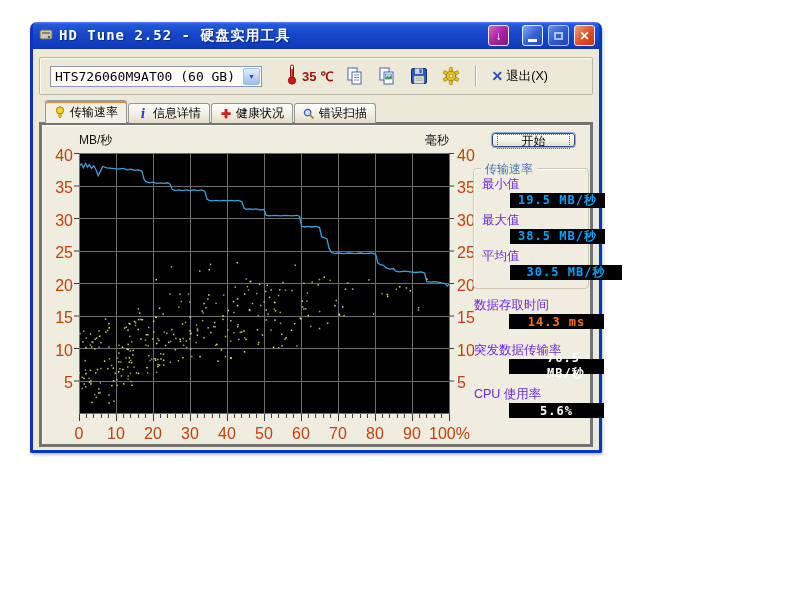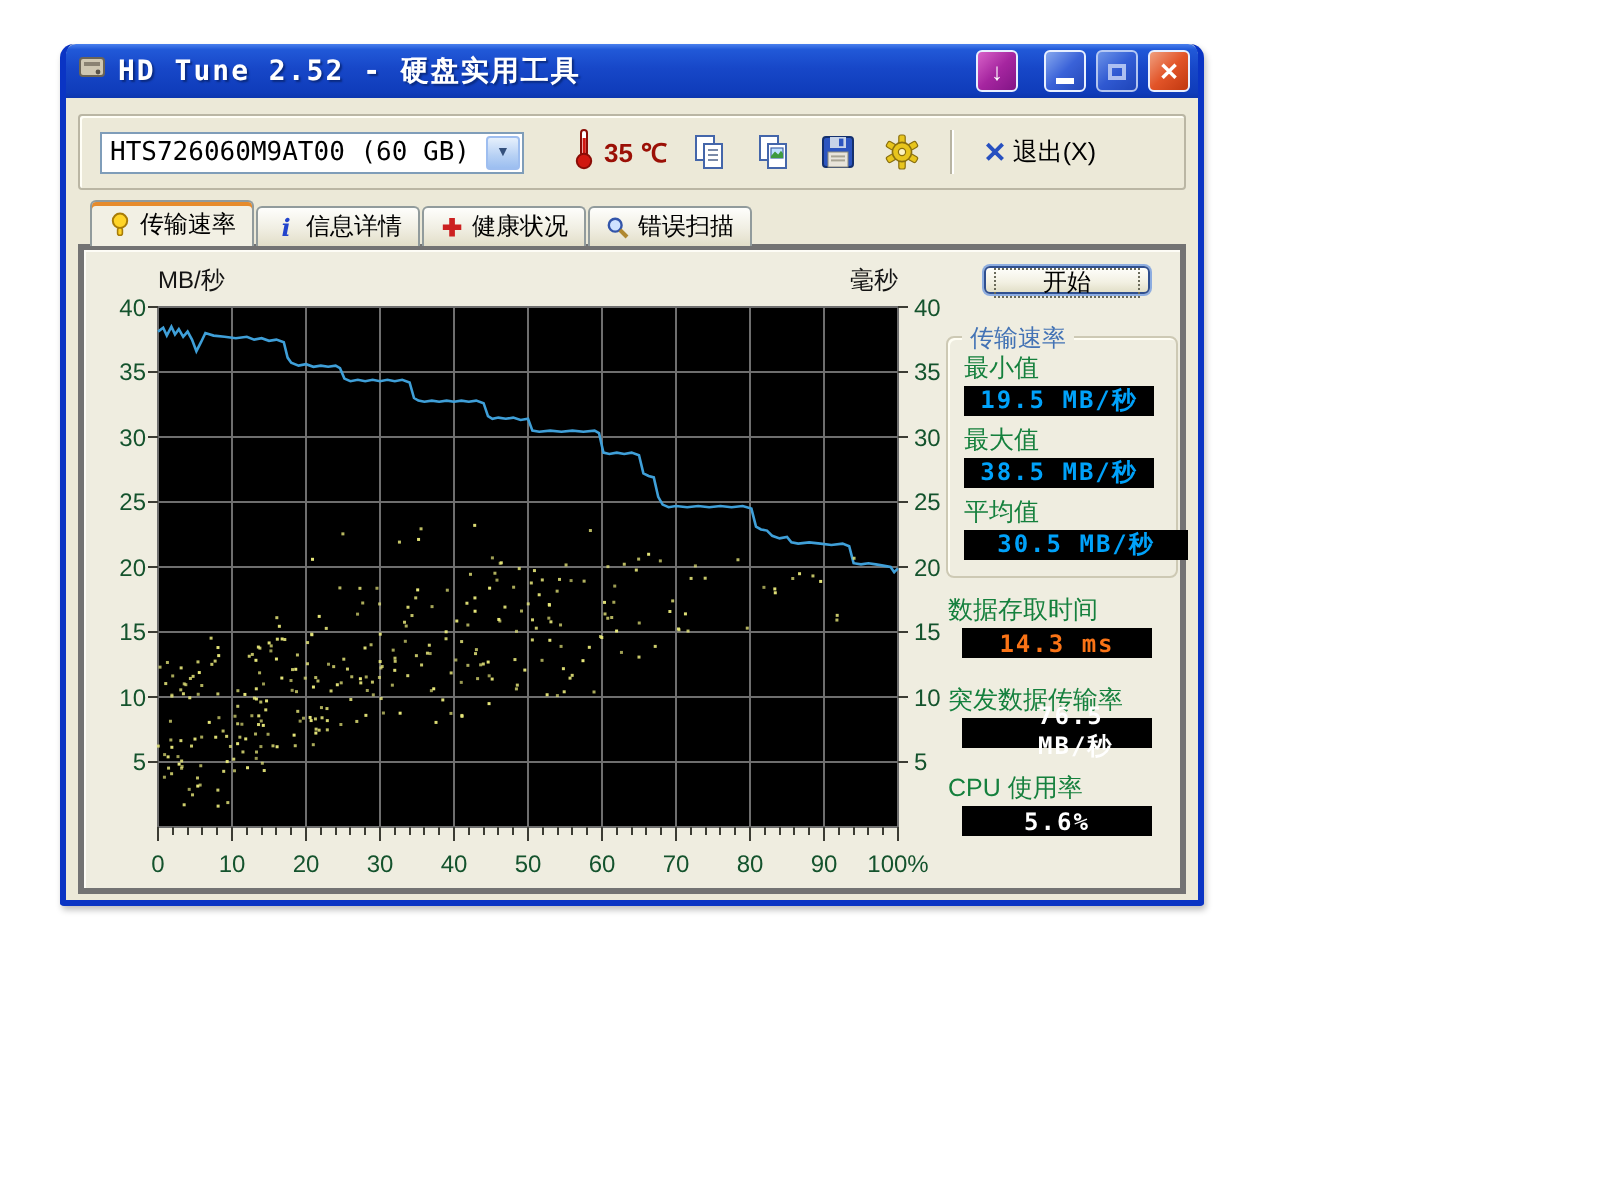--- a/index.html
+++ b/index.html
@@ -61,42 +61,42 @@
   .ico-info { font-family:"DejaVu Serif", serif; font-weight:bold; font-style:italic;
               color:#2244cc; font-size:12px; line-height:10px; }
   .ico-health { color:#cc2020; font-weight:bold; font-size:12px; line-height:10px; }
 
   
   .tabpage { position:relative; width:100%; height:325px; margin-top:-1px;
              border:3px solid #737373; background:#efede0;
              box-shadow:inset 1px 1px 0 #fdfcf6; z-index:1; }
   .axis-head { position:absolute; top:7px; font-size:12px; color:#141414; }
   #chart-svg { position:absolute; left:32px; top:28px; }
-  .tick-label { position:absolute; font-size:12px; color:#14532d; }
+  .tick-label { position:absolute; font-size:16px; color:#c2410c; }
   .ytl { width:26px; text-align:right; }
   .ytr { width:26px; text-align:left; }
   .xtl { width:40px; text-align:center; }
 
   
   .start-btn { position:absolute; left:450px; top:8px; width:83px; height:14px;
                border:1px solid #2f4f8f; border-radius:3px;
                background:linear-gradient(180deg,#fefefb,#f2f0e2 60%,#e2dfc8);
                box-shadow:0 0 0 1px #8cace0; display:flex; justify-content:center; }
   .start-inner { width:73px; height:15px; border:1px dotted #6a6a5a;
                  display:flex; align-items:center; justify-content:center;
                  font-size:12px; color:#000; }
   .groupbox { position:absolute; left:431px; top:43px; width:116px; height:121px;
               border:1px solid #cdc9b4; border-radius:4px; box-shadow:inset 1px 1px 0 #fffef4; }
   .group-title { position:absolute; top:-8px; left:7px; background:#efede0; padding:0 4px;
                  font-size:12px; color:#4373b5; }
-  .panel-label { position:absolute; font-size:12.5px; color:#15803d; white-space:nowrap; }
+  .panel-label { position:absolute; font-size:12.5px; color:#6d28d9; white-space:nowrap; }
   .statbox { position:absolute; height:15px; background:#000; display:flex;
              align-items:center; justify-content:center;
              font-family:"DejaVu Sans Mono", monospace; font-weight:bold;
-             font-size:12px; letter-spacing:1px; }
+             font-size:12px; letter-spacing:1px;margin-left:28px; }
   .v-cyan { color:#00a2fa; } .v-yellow { color:#f97316; } .v-white { color:#ffffff; }
 </style>
 </head>
 <body>
 
 <div class="window">
 
   <div class="titlebar">
     <span>
       <svg width="16" height="16" viewBox="0 0 16 16">

